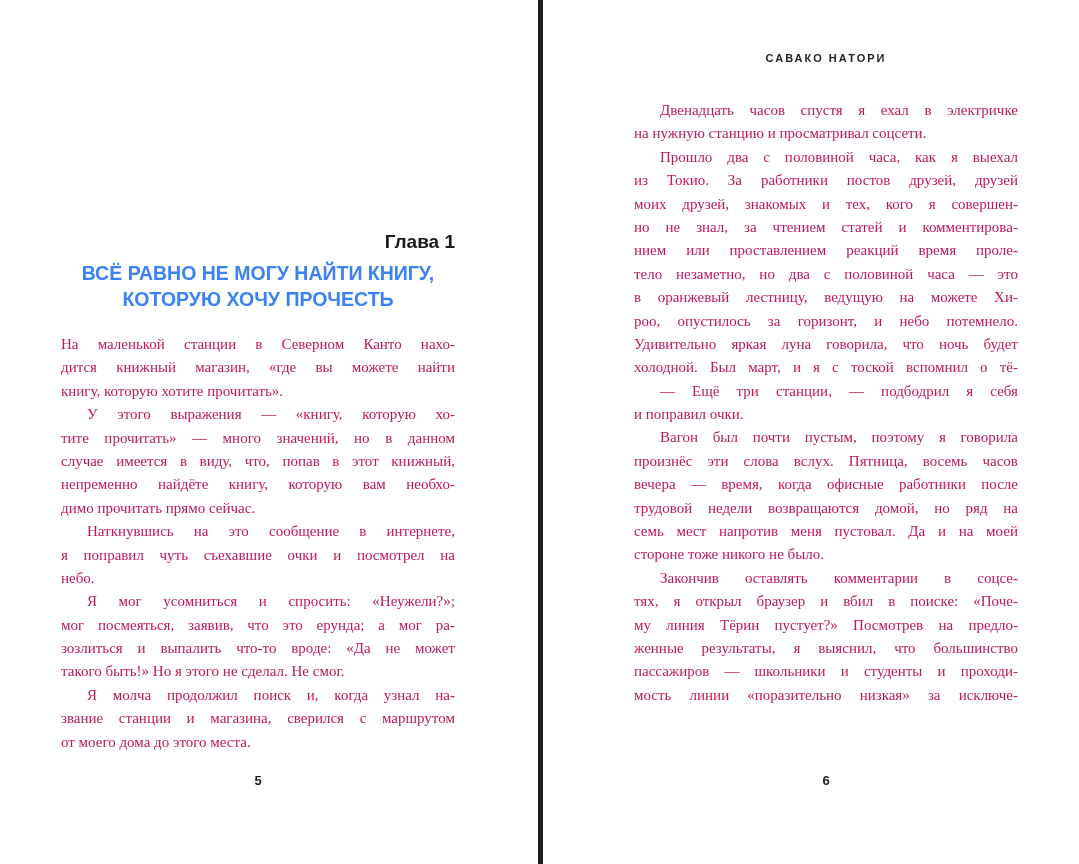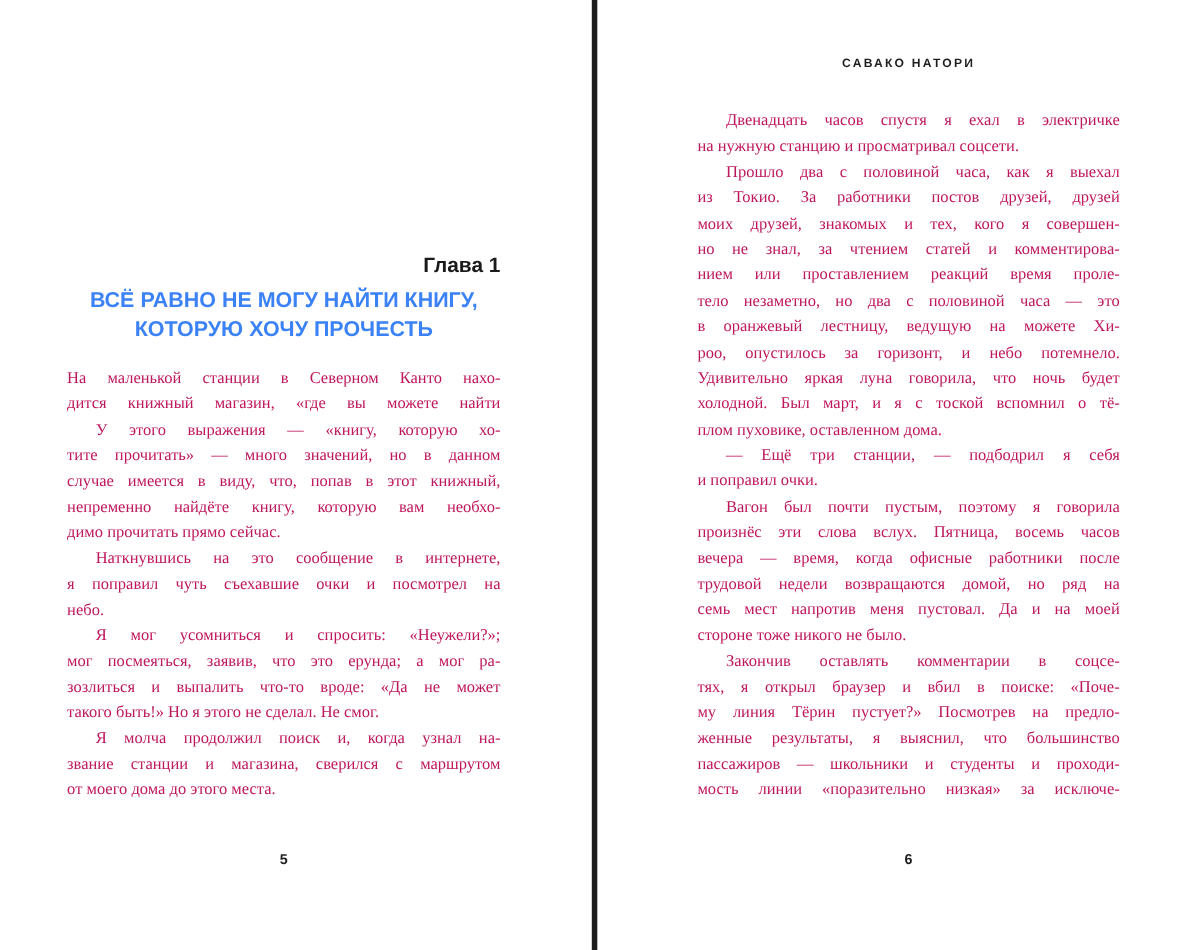--- a/index.html
+++ b/index.html
@@ -77,20 +77,21 @@
         </div>
         <div class="line just">
           <span>дится</span>
           <span>книжный</span>
           <span>магазин,</span>
           <span>«где</span>
           <span>вы</span>
           <span>можете</span>
           <span>найти</span>
         </div>
+        <div class="line">книгу, которую хотите прочитать».</div>
         <div class="line indent just">
           <span>У</span>
           <span>этого</span>
           <span>выражения</span>
           <span>—</span>
           <span>«книгу,</span>
           <span>которую</span>
           <span>хо-</span>
         </div>
         <div class="line just">
@@ -301,21 +302,20 @@
           <span>Был</span>
           <span>март,</span>
           <span>и</span>
           <span>я</span>
           <span>с</span>
           <span>тоской</span>
           <span>вспомнил</span>
           <span>о</span>
           <span>тё-</span>
         </div>
-        <div class="line">плом пуховике, оставленном дома.</div>
         <div class="line indent just">
           <span>—</span>
           <span>Ещё</span>
           <span>три</span>
           <span>станции,</span>
           <span>—</span>
           <span>подбодрил</span>
           <span>я</span>
           <span>себя</span>
         </div>

